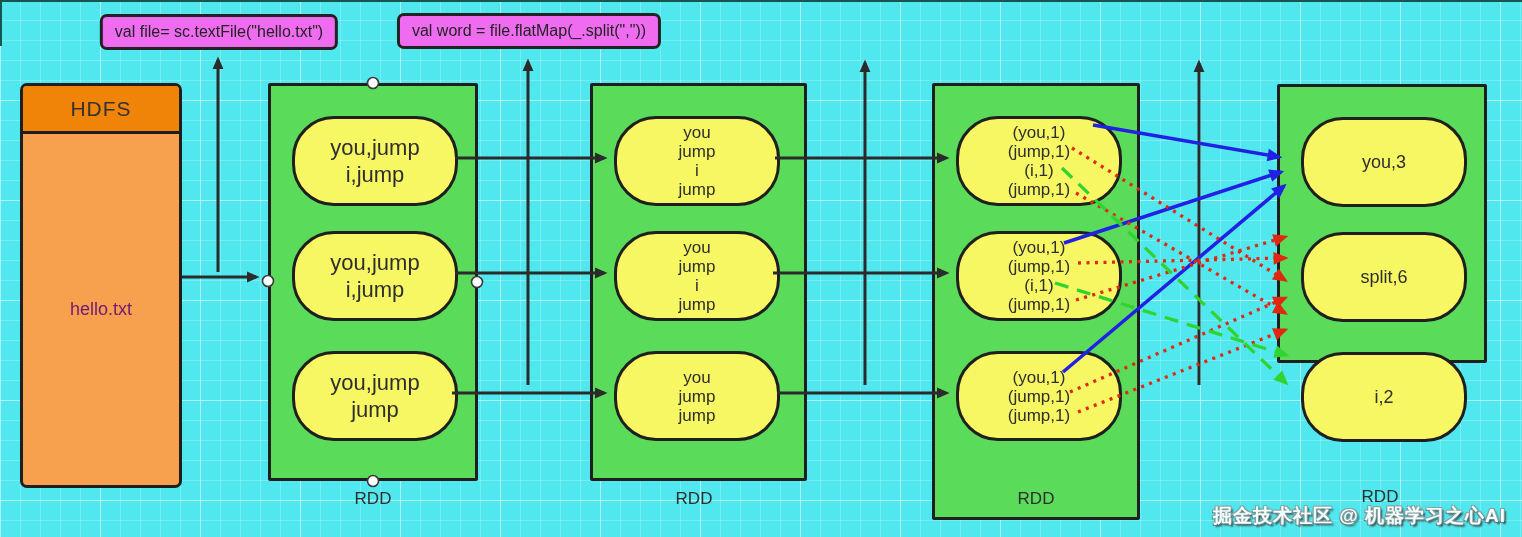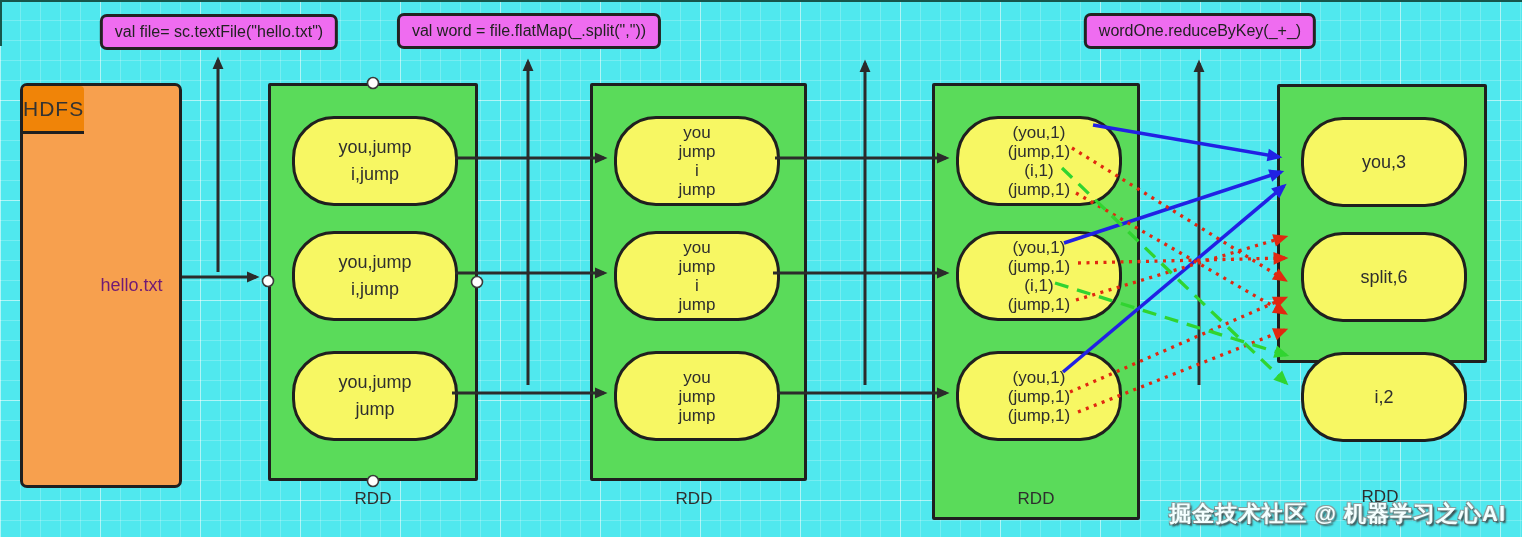--- a/index.html
+++ b/index.html
@@ -20,21 +20,21 @@
     position:absolute;top:13px;transform:translateX(-50%);
     background:#ef6cf0;border:3px solid #222;border-radius:7px;
     padding:6px 12px;font-size:16px;color:#222;white-space:nowrap;
     display:flex;align-items:center;justify-content:center;z-index:3;
   }
   #code1{top:14px;}
 
   .hdfs-box{
     position:absolute;left:20px;top:83px;width:162px;height:405px;
     border:3px solid #1f1f1f;border-radius:7px;background:#f7a04e;
-    box-sizing:border-box;z-index:2;display:flex;
+    box-sizing:border-box;z-index:2;display:flex;flex-direction:column;
   }
   .hdfs-header{
     height:45px;background:#f08408;border-bottom:3px solid #1f1f1f;
     border-radius:4px 4px 0 0;display:flex;align-items:center;justify-content:center;
     font-size:21px;color:#333;letter-spacing:1px;
   }
   .hdfs-body{flex:1;display:flex;align-items:center;justify-content:center;font-size:18px;color:#701a75;}
 
   .rdd-box{
     position:absolute;top:83px;height:398px;background:#5adb5a;
@@ -46,55 +46,52 @@
   #rdd4{left:1277px;top:84px;width:210px;height:279px;}
 
   .pill{
     position:absolute;left:21px;width:166px;height:90px;
     background:#f7f763;border:3px solid #1f1f1f;border-radius:42px;
     box-sizing:border-box;display:flex;align-items:center;justify-content:center;
     text-align:center;color:#2e2e2e;
   }
   .pill.r1{top:30px;} .pill.r2{top:145px;} .pill.r3{top:265px;}
   .pill .pill-text{white-space:pre-line;}
-  .f2{font-size:18px;line-height:27px;}      
+  .f2{font-size:22px;line-height:27px;}      
   .f4{font-size:17px;line-height:19px;}      
   .f1{font-size:18px;line-height:20px;}      
 
   .rdd-label{
     position:absolute;top:489px;width:90px;transform:translateX(-50%);
     text-align:center;font-size:17px;color:#2e2e2e;z-index:2;
   }
   #rddlab4{top:487px;}
 
   .arrow-layer{position:absolute;left:0;top:0;z-index:5;pointer-events:none;}
 
   .watermark{
     position:absolute;right:16px;bottom:8px;z-index:10;
-    font-size:22px;font-weight:bold;color:#f4ffff;letter-spacing:1px;
+    font-size:19px;font-weight:bold;color:#f4ffff;letter-spacing:1px;
     text-shadow:-1px -1px 0 #8aa0a0, 1px -1px 0 #8aa0a0, -1px 1px 0 #6a7c7c, 2px 2px 2px #3c4446;
     white-space:nowrap;
   }
 </style>
 </head>
 <body>
 
 <div class="stage">
 
   <div class="edge-top"></div>
   <div class="edge-left"></div>
 
   <div class="code-label" id="code1" style="left:219px">
       <span>val file= sc.textFile("hello.txt")</span>
     </div>
   <div class="code-label" style="left:529px">
       <span>val word = file.flatMap(_.split(","))</span>
-    </div>
-  <div class="code-label" style="left:1200px">
-      <span>wordOne.reduceByKey(_+_)</span>
     </div>
 
   <div class="hdfs-box">
     <div class="hdfs-header">HDFS</div>
     <div class="hdfs-body">hello.txt</div>
   </div>
 
   <div class="rdd-box" id="rdd1">
     <div class="pill r1">
         <span class="pill-text f2">you,jump

